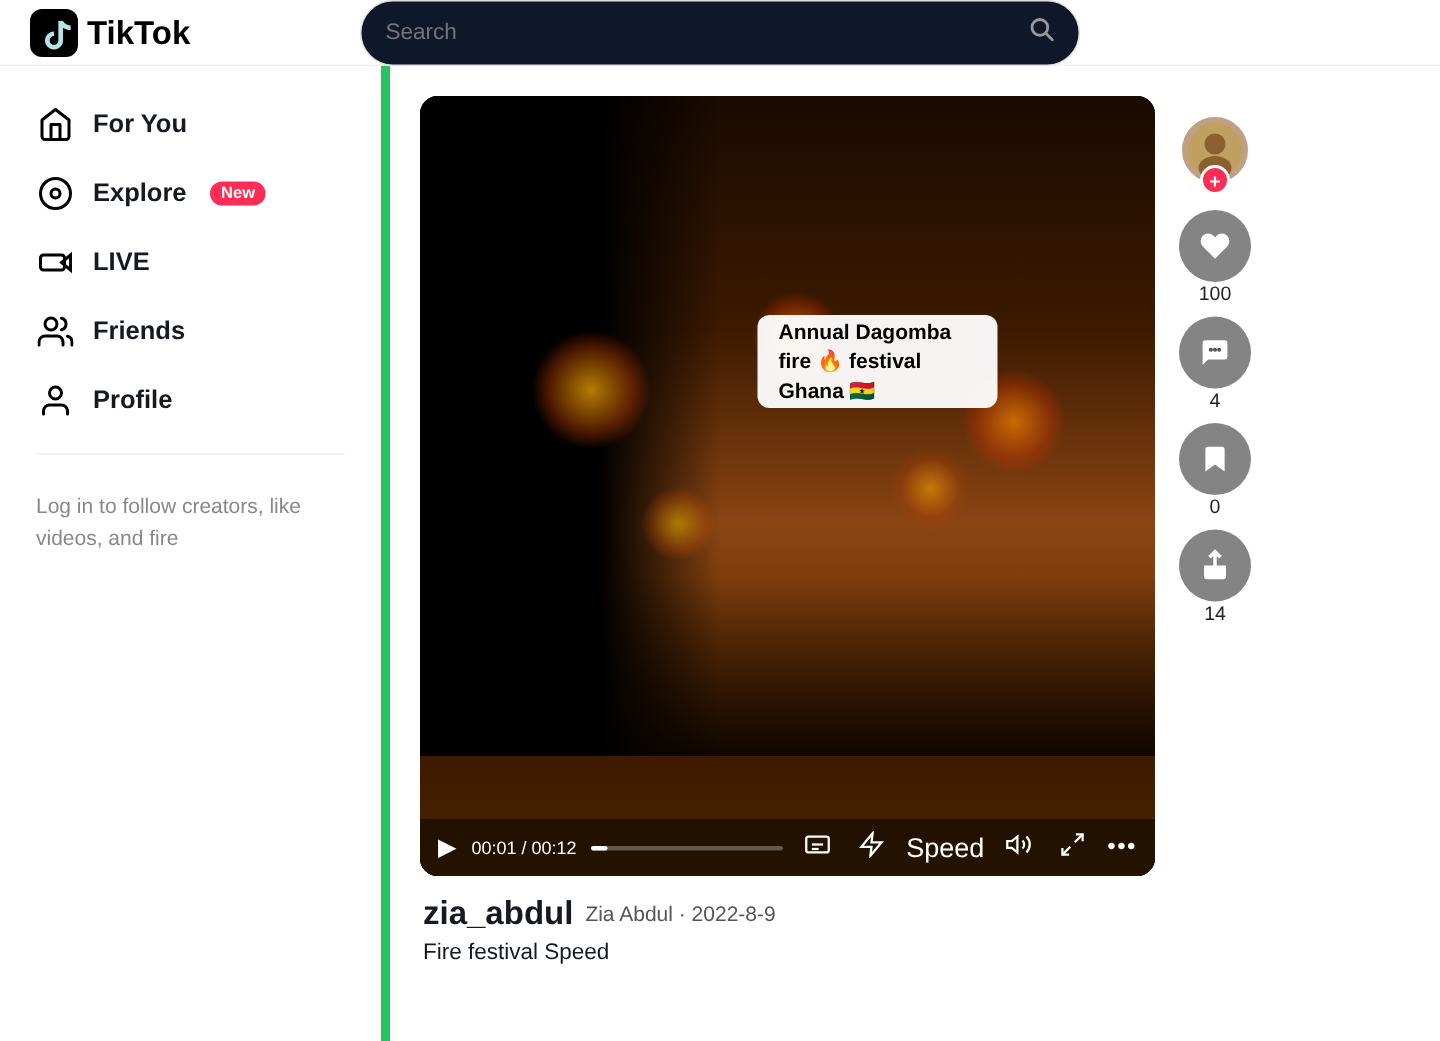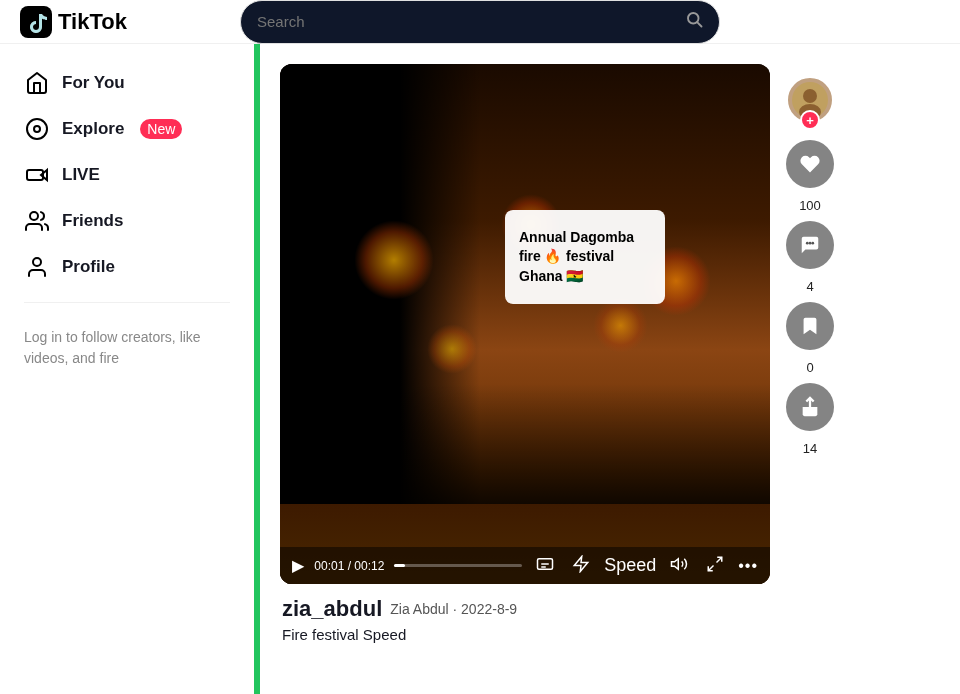--- a/index.html
+++ b/index.html
@@ -34,21 +34,21 @@
       width: 260px; min-width: 260px; padding: 16px 0; border-right: 6px solid #22c55e;
       display: flex; flex-direction: column; overflow-y: auto;
     }
     .nav-item {
       display: flex; align-items: center; gap: 12px; padding: 10px 24px;
       cursor: pointer; font-size: 17px; font-weight: 600; color: #161823;
       border-radius: 0; transition: background 0.1s;
     }
     .nav-item .nav-icon { width: 26px; height: 26px; display: flex; align-items: center; justify-content: center; font-size: 20px; }
     .nav-badge {
-      background: #ff2d55; color: #fff; font-size: 14px; font-weight: 400;
+      background: #ff2d55; color: #fff; font-size: 11px; font-weight: 700;
       padding: 2px 7px; border-radius: 10px; margin-left: 4px;
     }
     .sidebar-divider { border: none; border-top: 1px solid #f0f0f0; margin: 12px 24px; }
     .sidebar-login-text { padding: 12px 24px; font-size: 14px; color: #888; line-height: 1.5; }
 
     
     .content { flex: 1; display: flex; justify-content: center; padding: 20px; overflow-y: auto; background: #fff; }
 
     
     .video-card { display: flex; flex-direction: column; max-width: 700px; width: 100%; }
@@ -77,21 +77,21 @@
       background: linear-gradient(to top, rgba(0,0,0,0.8) 0%, transparent 100%);
     }
     
     .ground-layer { position: absolute; bottom: 0; left: 0; right: 0; height: 80px; background: linear-gradient(to top, #4a2800 0%, #3d1a00 100%); }
     
     .left-dark { position: absolute; top: 0; left: 0; width: 200px; height: 100%; background: linear-gradient(to right, #000 60%, transparent 100%); }
 
     
     .video-overlay-text {
       position: absolute; top: 28%; left: 50%; transform: translateX(-20px);
-      background: rgba(255,255,255,0.95); border-radius: 8px; padding: 18px 14px;
+      background: rgba(255,255,255,0.95); border-radius: 8px; padding: 2px 14px;
       font-size: 14px; font-weight: 600; color: #000; line-height: 1.4; max-width: 160px;
     }
 
     
     .video-controls {
       position: absolute; bottom: 0; left: 0; right: 0; background: rgba(0,0,0,0.5);
       padding: 8px 12px; display: flex; align-items: center; gap: 10px;
     }
     .play-btn { background: none; border: none; color: #fff; cursor: pointer; font-size: 16px; }
     .time-display { color: #fff; font-size: 12px; flex: 0 0 auto; }
@@ -108,21 +108,21 @@
       width: 48px; height: 48px; border-radius: 50%; background: #c0a080; overflow: hidden;
       border: 2px solid #fff;
       display: flex; align-items: center; justify-content: center; font-size: 20px;
     }
     .avatar-plus {
       position: absolute; bottom: -6px; left: 50%; transform: translateX(-50%);
       width: 20px; height: 20px; background: #ff2d55; border-radius: 50%; border: 2px solid #fff;
       display: flex; align-items: center; justify-content: center; color: #fff; font-size: 13px; font-weight: 700;
     }
     .action-btn {
-      display: flex; flex-direction: column; align-items: center; gap: 10px; cursor: pointer;
+      display: flex; flex-direction: column; align-items: center; gap: 0; cursor: pointer;
     }
     .action-circle {
       width: 48px; height: 48px; border-radius: 50%; background: rgba(80,80,80,0.7);
       display: flex; align-items: center; justify-content: center; color: #fff; font-size: 20px;
     }
     .action-count { font-size: 13px; color: #222; font-weight: 500; }
 
     
     .video-meta { margin-top: 12px; padding: 0 2px; }
     .video-meta-top { display: flex; align-items: center; gap: 8px; margin-bottom: 4px; }

